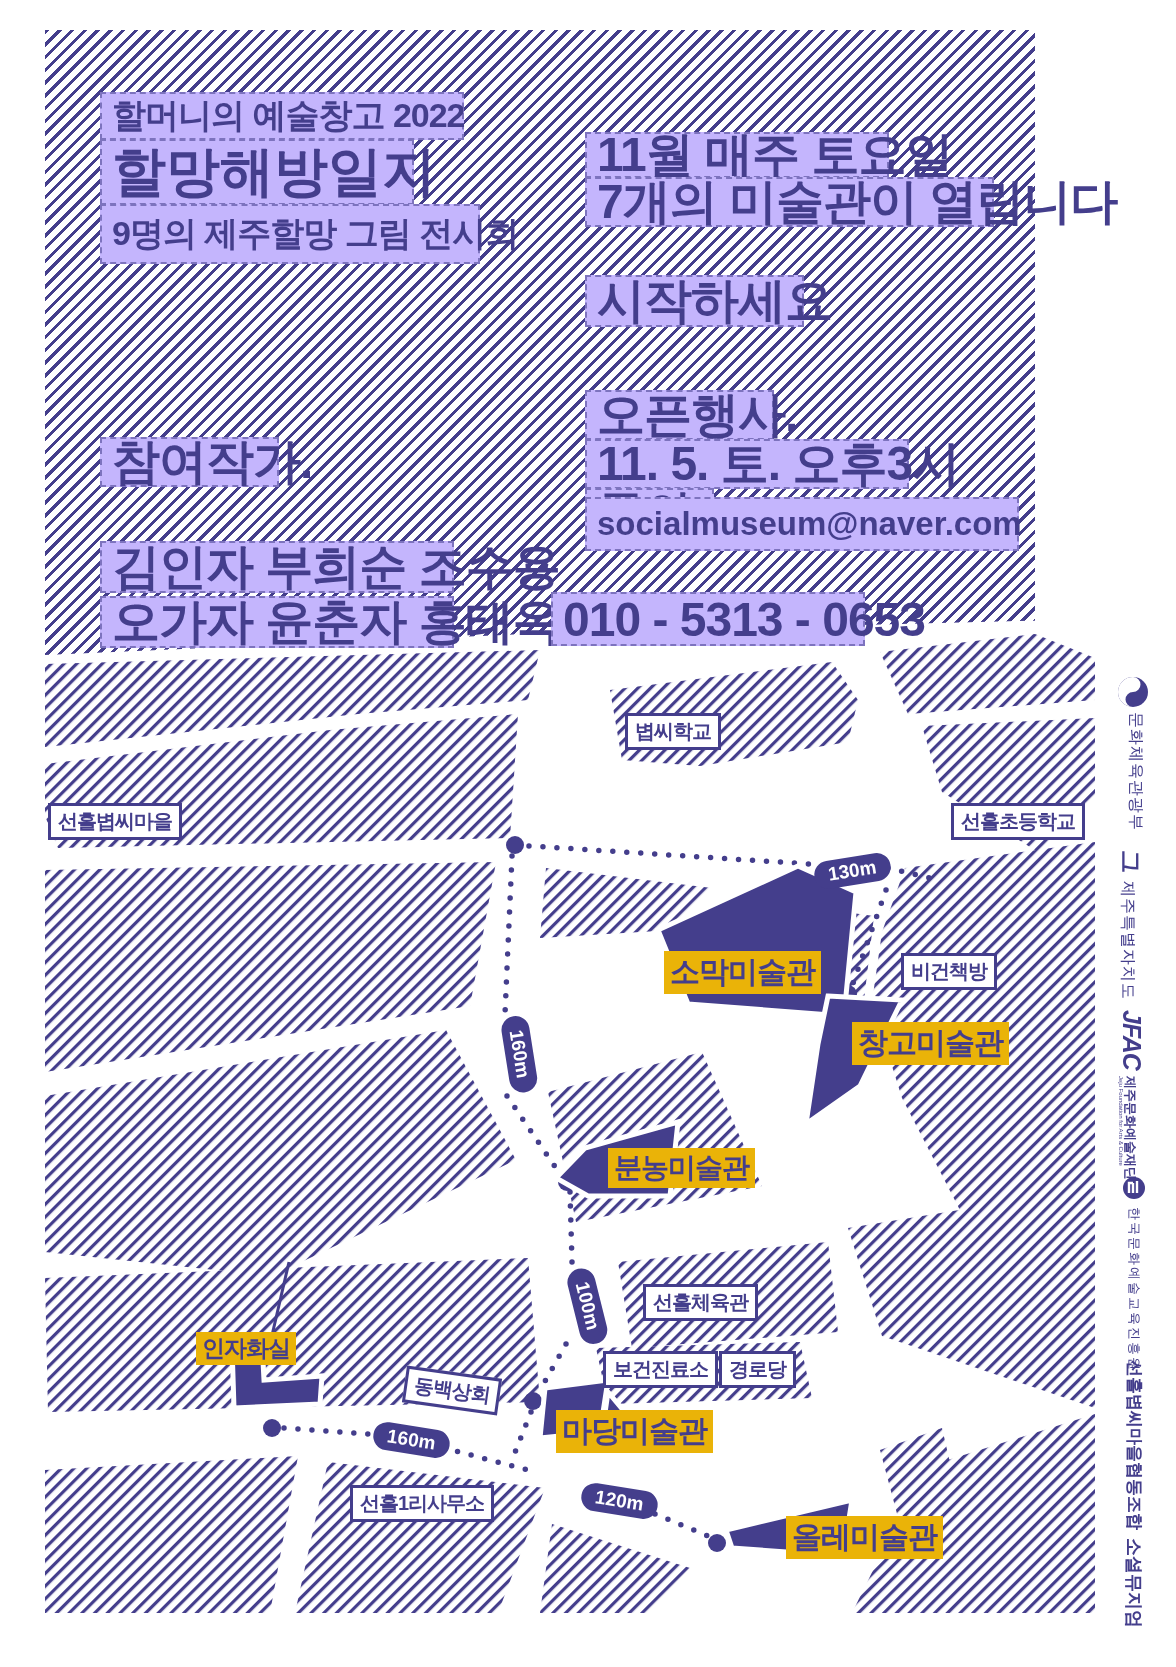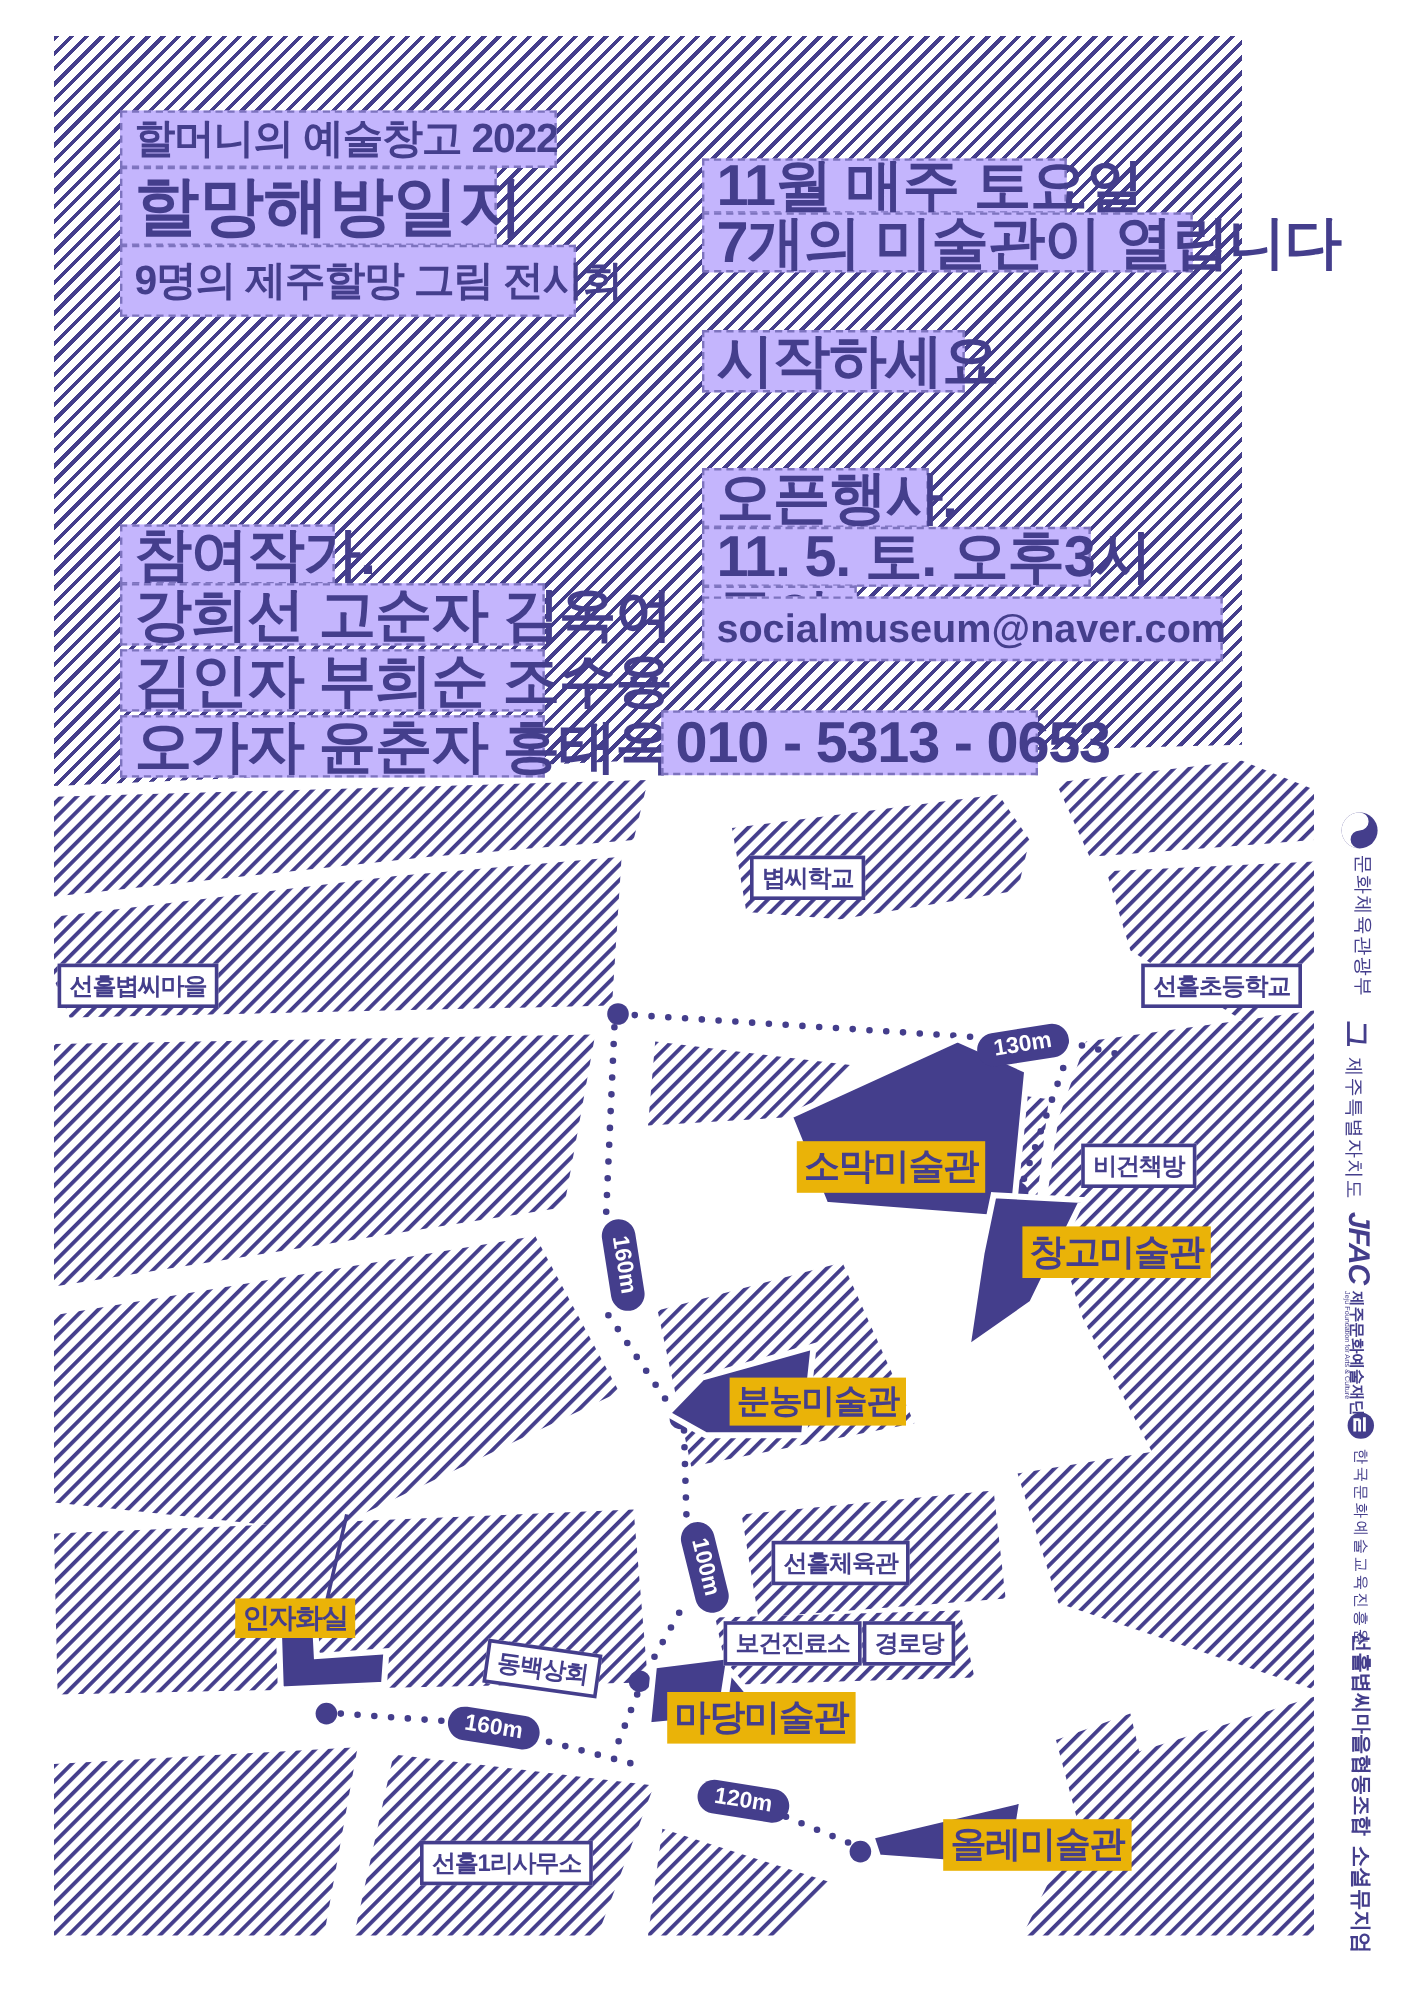--- a/index.html
+++ b/index.html
@@ -111,39 +111,38 @@
 
   <div class="strip f34" style="left:100px;top:92px;width:340px;height:44px;">할머니의 예술창고 2022</div>
   <div class="strip f54" style="left:100px;top:139px;width:290px;height:62px;">할망해방일지</div>
   <div class="strip f34" style="left:100px;top:204px;width:356px;height:56px;">9명의 제주할망 그림 전시회</div>
 
   <div class="strip f36" style="left:585px;top:92px;width:280px;height:42px;">11월 매주 토요일</div>
   <div class="strip f36" style="left:585px;top:137px;width:385px;height:46px;">7개의 미술관이 열립니다</div>
   <div class="strip f36" style="left:585px;top:235px;width:195px;height:48px;">시작하세요</div>
 
   <div class="strip f36" style="left:100px;top:397px;width:155px;height:46px;">참여작가.</div>
-  <div class="strip f36" style="left:100px;top:446px;width:330px;height:48px;">강희선 고순자 김옥여</div>
   <div class="strip f36" style="left:100px;top:501px;width:330px;height:48px;">김인자 부희순 조수용</div>
   <div class="strip f36" style="left:585px;top:350px;width:165px;height:46px;">오픈행사.</div>
 
   <div class="strip f36" style="left:100px;top:556px;width:330px;height:48px;">오가자 윤춘자 홍태옥</div>
   <div class="strip f36" style="left:585px;top:399px;width:300px;height:46px;text-align:right;">11. 5. 토. 오후3시</div>
   <div class="strip f36" style="left:585px;top:448px;width:105px;height:46px;">문의.</div>
   <div class="strip f33" style="left:585px;top:497px;width:410px;height:50px;">socialmuseum@naver.com</div>
   <div class="strip f36" style="left:551px;top:552px;width:290px;height:50px;">010 - 5313 - 0653</div>
 
   <div class="boxlab" style="left:625px;top:713px;">볍씨학교</div>
   <div class="boxlab" style="left:48px;top:803px;">선흘볍씨마을</div>
   <div class="boxlab" style="left:951px;top:803px;">선흘초등학교</div>
   <div class="boxlab" style="left:901px;top:953px;">비건책방</div>
   <div class="boxlab" style="left:643px;top:1284px;">선흘체육관</div>
   <div class="boxlab" style="left:603px;top:1351px;">보건진료소</div>
   <div class="boxlab" style="left:719px;top:1351px;">경로당</div>
   <div class="boxlab" style="left:404px;top:1372px;transform:rotate(8deg);">동백상회</div>
-  <div class="boxlab" style="left:350px;top:1534px;">선흘1리사무소</div>
+  <div class="boxlab" style="left:350px;top:1485px;">선흘1리사무소</div>
 
   <div class="musname" style="left:664px;top:951px;">소막미술관</div>
   <div class="musname" style="left:852px;top:1022px;">창고미술관</div>
   <div class="musname" style="left:608px;top:1148px;font-size:28px;">분농미술관</div>
   <div class="musname" style="left:556px;top:1410px;">마당미술관</div>
   <div class="musname" style="left:786px;top:1516px;">올레미술관</div>
   <div class="musname" style="left:196px;top:1332px;font-size:23px;">인자화실</div>
 
   <div class="pill" style="left:814px;top:857px;transform:rotate(-9deg);">130m</div>
   <div class="pill" style="left:481px;top:1040px;transform:rotate(81deg);">160m</div>

